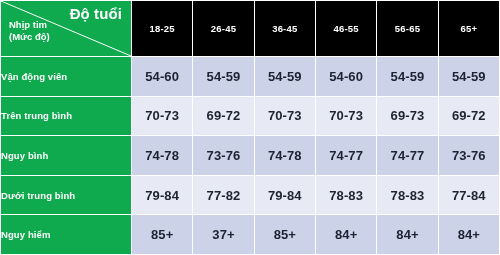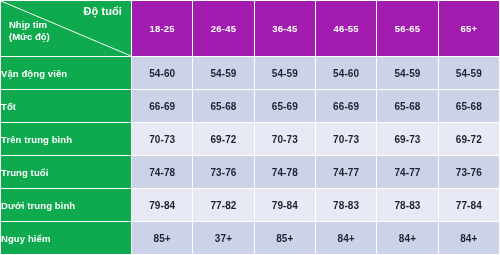--- a/index.html
+++ b/index.html
@@ -45,39 +45,39 @@
     position: absolute;
     inset: 0;
     pointer-events: none;
   }
   .corner-diagonal svg { display: block; width: 100%; height: 100%; }
   .corner-top-label {
     position: absolute;
     top: 4px;
     right: 9px;
     color: #ffffff;
-    font-size: 11px;
+    font-size: 15px;
     font-weight: bold;
     letter-spacing: .1px;
     white-space: nowrap;
   }
   .corner-bottom-label {
     position: absolute;
     left: 8px;
     top: 18px;
     color: #ffffff;
     font-size: 9.5px;
     font-weight: bold;
     line-height: 12px;
     text-align: left;
     white-space: nowrap;
   }
   
   .age-head {
-    background: #a21caf;
+    background: #000000;
     color: #ffffff;
     font-size: 9.5px;
     font-weight: bold;
     text-align: center;
     vertical-align: middle;
     letter-spacing: .2px;
     height: 56px;
   }
   
   .row-label {
@@ -86,21 +86,21 @@
     font-size: 9.5px;
     font-weight: bold;
     text-align: left;
     vertical-align: middle;
     letter-spacing: .1px;
     height: 28px;
   }
   
   .data-cell {
     color: #1d2330;
-    font-size: 10px;
+    font-size: 13px;
     font-weight: bold;
     text-align: center;
     vertical-align: middle;
     letter-spacing: .1px;
     height: 28px;
   }
   tr.band-dark .data-cell { background: #ccd3e9; }
   tr.band-light .data-cell { background: #e7eaf4; }
 </style>
 </head>
@@ -133,40 +133,31 @@
     <tbody>
       <tr class="band-dark">
         <td class="row-label">Vận động viên</td>
         <td class="data-cell">54-60</td>
         <td class="data-cell">54-59</td>
         <td class="data-cell">54-59</td>
         <td class="data-cell">54-60</td>
         <td class="data-cell">54-59</td>
         <td class="data-cell">54-59</td>
       </tr>
-      <tr class="band-dark">
-        <td class="row-label">Tốt</td>
-        <td class="data-cell">66-69</td>
-        <td class="data-cell">65-68</td>
-        <td class="data-cell">65-69</td>
-        <td class="data-cell">66-69</td>
-        <td class="data-cell">65-68</td>
-        <td class="data-cell">65-68</td>
-      </tr>
       <tr class="band-light">
         <td class="row-label">Trên trung bình</td>
         <td class="data-cell">70-73</td>
         <td class="data-cell">69-72</td>
         <td class="data-cell">70-73</td>
         <td class="data-cell">70-73</td>
         <td class="data-cell">69-73</td>
         <td class="data-cell">69-72</td>
       </tr>
       <tr class="band-dark">
-        <td class="row-label">Trung tuổi</td>
+        <td class="row-label">Nguy bình</td>
         <td class="data-cell">74-78</td>
         <td class="data-cell">73-76</td>
         <td class="data-cell">74-78</td>
         <td class="data-cell">74-77</td>
         <td class="data-cell">74-77</td>
         <td class="data-cell">73-76</td>
       </tr>
       <tr class="band-light">
         <td class="row-label">Dưới trung bình</td>
         <td class="data-cell">79-84</td>

